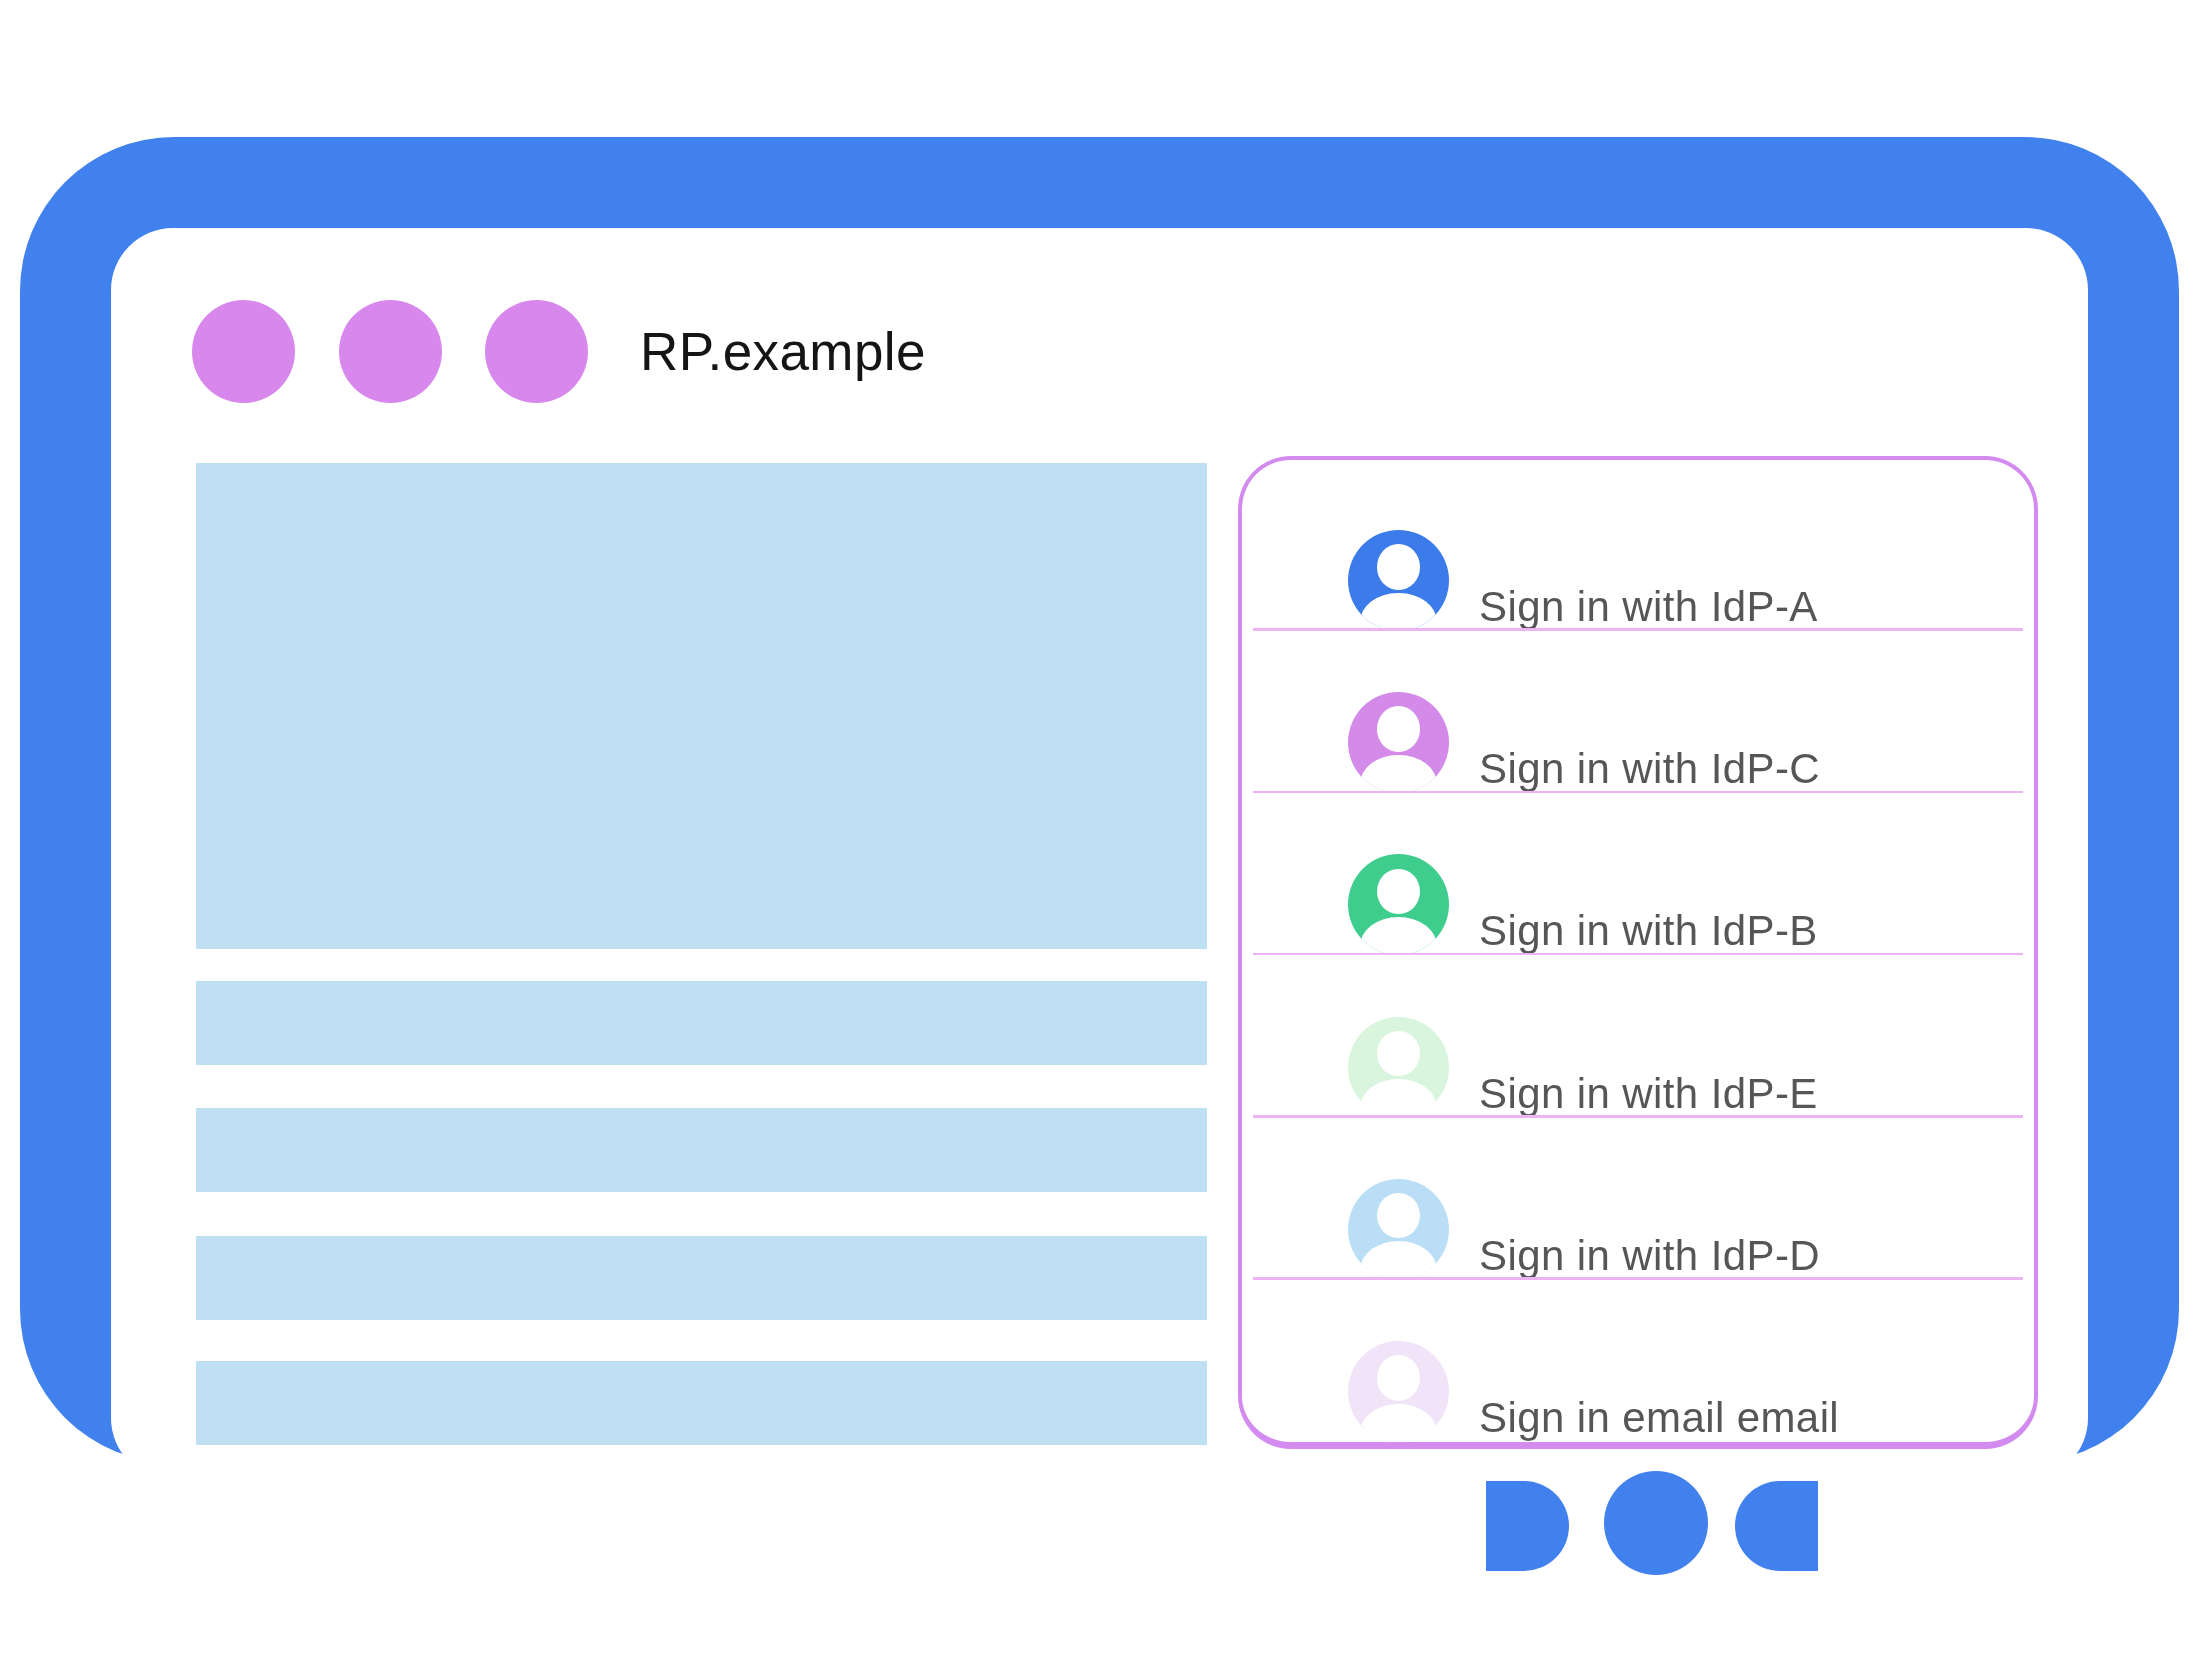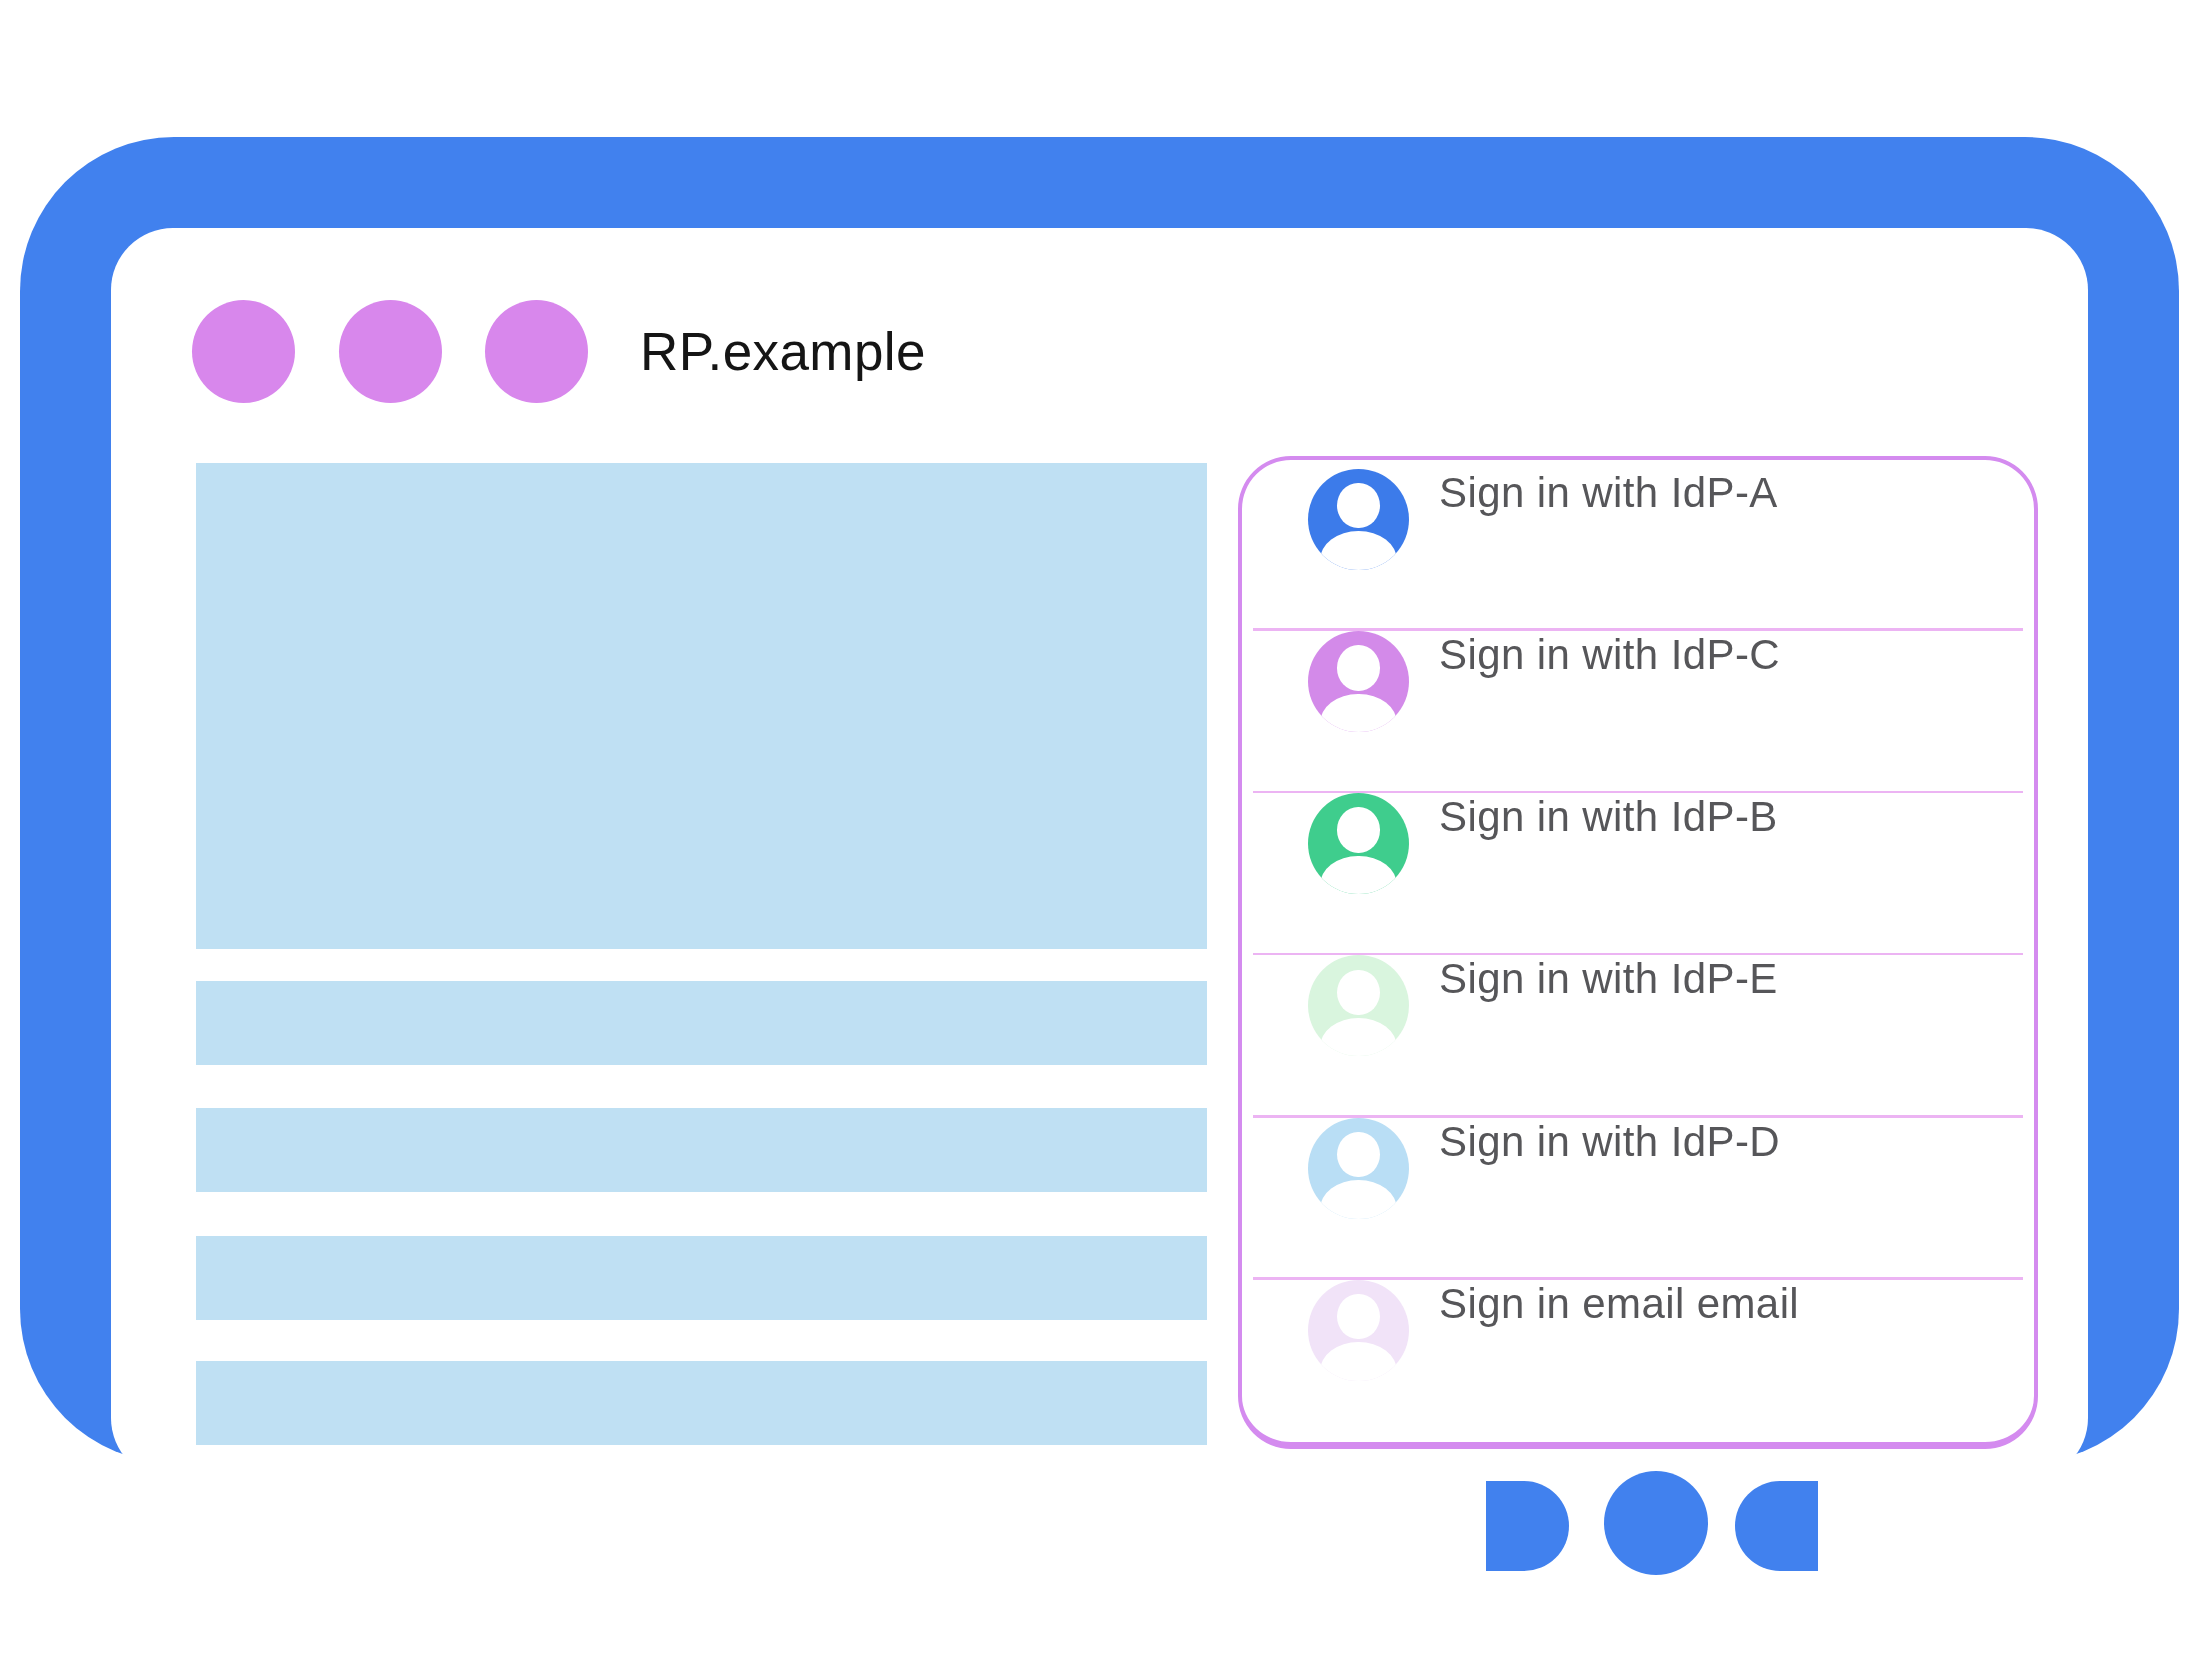--- a/index.html
+++ b/index.html
@@ -109,22 +109,22 @@
     display: flex;
     flex-direction: column;
     height: 100%;
     box-sizing: border-box;
     padding-top: 8.8px;
   }
   .signin-row {
     position: relative;
     flex: 1 1 0;
     display: flex;
-    align-items: flex-start;
-    padding-left: 66px;
+    align-items: flex-end;
+    padding-left: 106px;
     cursor: pointer;
   }
   .signin-row:not(:last-child)::after {
     content: "";
     position: absolute;
     left: 10.6px; right: 10.6px; bottom: 0;
     height: 2.6px;
     background: var(--row-divider-purple, #ecb4f3);
   }
   .avatar {

